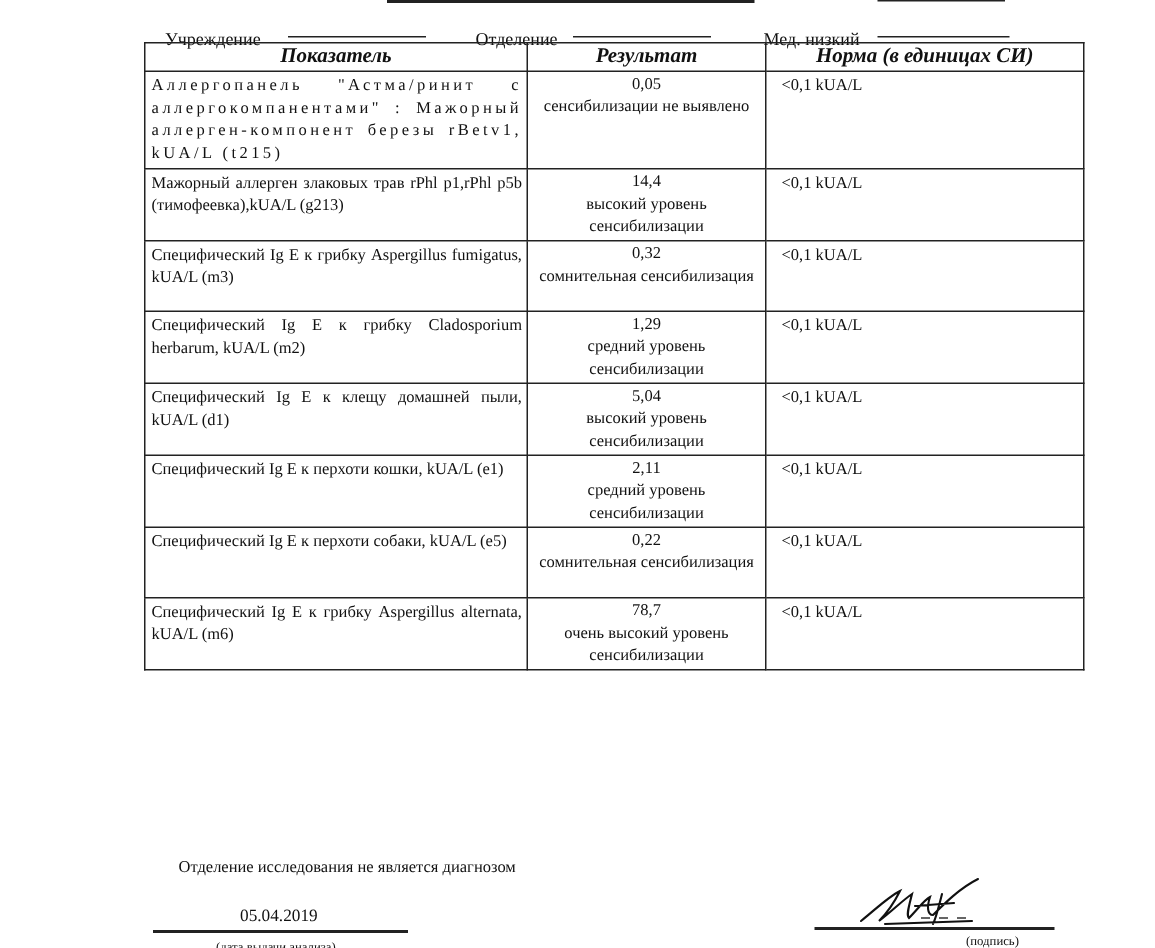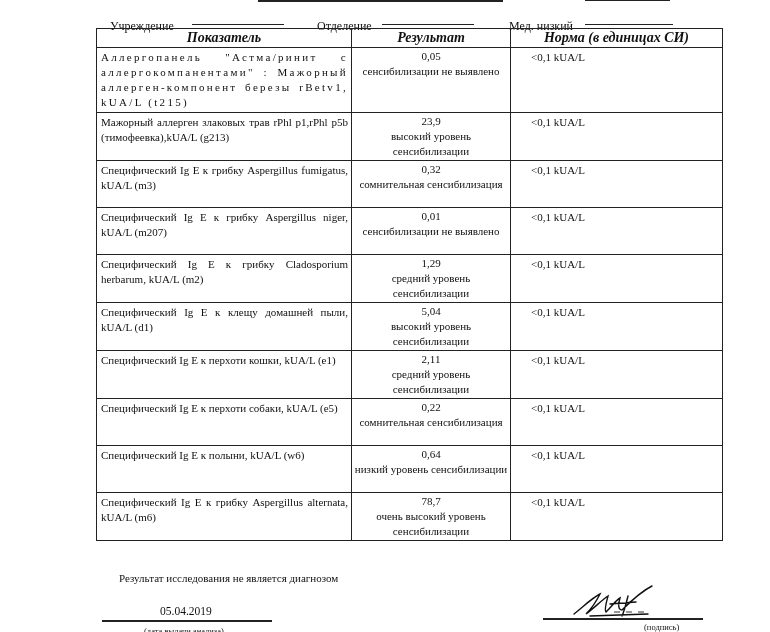--- a/index.html
+++ b/index.html
@@ -13,21 +13,21 @@
 
   table.res { position: absolute; left: 96px; top: 28px; width: 625px;
               border-collapse: collapse; table-layout: fixed; }
   table.res td, table.res th { border: 1.5px solid #222; vertical-align: top; padding: 0; }
   table.res th { font-style: italic; font-weight: bold; font-size: 14px; height: 18px;
                  text-align: center; line-height: 18px; margin-left: 32px; }
   .c1 { width: 254px; } .c2 { width: 158px; } .c3 { width: 211px; }
   .ind { font-size: 11px; line-height: 15px; text-align: justify; padding: 2px 3px 2px 4px !important; }
   .ind.spaced { letter-spacing: 2.3px; }
   .resc { font-size: 11px; line-height: 15px; text-align: center; padding: 1px 2px !important; }
-  .norm { font-size: 11px; line-height: 15px; padding: 2px 20px !important; margin-top: 48px; }
+  .norm { font-size: 11px; line-height: 15px; padding: 2px 10px !important; margin-top: 48px; }
   tr.r1 td { height: 58px; }
   tr.rn td { height: 42px; }
 
   .note { left: 119px; top: 572px; font-size: 11px; }
   .date { left: 160px; top: 605px; font-size: 11.5px; text-align: right; }
   .date-line { left: 102px; top: 620px; width: 170px; height: 1.5px; background: #222; }
   .date-cap { left: 144px; top: 626px; font-size: 8.5px; text-align: center; }
   .sig-line { left: 543px; top: 618px; width: 160px; height: 1.5px; background: #222; }
   .sig-cap { left: 644px; top: 622px; font-size: 8.5px; }
   .sig { left: 570px; top: 584px; width: 90px; height: 34px; }
@@ -58,38 +58,30 @@
       <td class="ind spaced">Аллергопанель "Астма/ринит с аллергокомпанентами" : Мажорный аллерген-компонент березы rBetv1, kUA/L (t215)</td>
       <td class="resc">
           <div>0,05</div>
           <div>сенсибилизации не выявлено</div>
         </td>
       <td class="norm">&lt;0,1 kUA/L</td>
     </tr>
     <tr class="rn">
       <td class="ind">Мажорный аллерген злаковых трав rPhl p1,rPhl p5b (тимофеевка),kUA/L (g213)</td>
       <td class="resc">
-          <div>23,9</div>
+          <div>14,4</div>
           <div>высокий уровень сенсибилизации</div>
         </td>
       <td class="norm">&lt;0,1 kUA/L</td>
     </tr>
     <tr class="rn">
       <td class="ind">Специфический Ig E к грибку Aspergillus fumigatus, kUA/L (m3)</td>
       <td class="resc">
           <div>0,32</div>
           <div>сомнительная сенсибилизация</div>
-        </td>
-      <td class="norm">&lt;0,1 kUA/L</td>
-    </tr>
-    <tr class="rn">
-      <td class="ind">Специфический Ig E к грибку Aspergillus niger, kUA/L (m207)</td>
-      <td class="resc">
-          <div>0,01</div>
-          <div>сенсибилизации не выявлено</div>
         </td>
       <td class="norm">&lt;0,1 kUA/L</td>
     </tr>
     <tr class="rn">
       <td class="ind">Специфический Ig E к грибку Cladosporium herbarum, kUA/L (m2)</td>
       <td class="resc">
           <div>1,29</div>
           <div>средний уровень сенсибилизации</div>
         </td>
       <td class="norm">&lt;0,1 kUA/L</td>
@@ -112,39 +104,31 @@
     </tr>
     <tr class="rn">
       <td class="ind">Специфический Ig E к перхоти собаки, kUA/L (e5)</td>
       <td class="resc">
           <div>0,22</div>
           <div>сомнительная сенсибилизация</div>
         </td>
       <td class="norm">&lt;0,1 kUA/L</td>
     </tr>
     <tr class="rn">
-      <td class="ind">Специфический Ig E к полыни, kUA/L (w6)</td>
-      <td class="resc">
-          <div>0,64</div>
-          <div>низкий уровень сенсибилизации</div>
-        </td>
-      <td class="norm">&lt;0,1 kUA/L</td>
-    </tr>
-    <tr class="rn">
       <td class="ind">Специфический Ig E к грибку Aspergillus alternata, kUA/L (m6)</td>
       <td class="resc">
           <div>78,7</div>
           <div>очень высокий уровень сенсибилизации</div>
         </td>
       <td class="norm">&lt;0,1 kUA/L</td>
     </tr>
   </tbody>
 </table>
 
-<div class="abs note">Результат исследования не является диагнозом</div>
+<div class="abs note">Отделение исследования не является диагнозом</div>
 <div class="abs date">05.04.2019</div>
 <div class="abs date-line"></div>
 <div class="abs date-cap">(дата выдачи анализа)</div>
 
 <svg class="abs sig" viewBox="0 0 90 34">
   <path d="M4 30 C 14 22, 22 14, 30 10 C 26 18, 20 26, 16 30 C 24 24, 32 16, 38 12 C 36 20, 34 26, 36 28 C 42 22, 46 16, 50 14 C 48 20, 48 26, 52 26 C 60 18, 70 8, 82 2 M 58 12 C 56 20, 54 28, 52 32 M 40 20 L 66 18 M 20 32 L 78 30" fill="none" stroke="#111" stroke-width="1.4" stroke-linecap="round"></path>
   <path d="M 44 28 L 50 28 M 56 28 L 62 28 M 68 28 L 74 28" stroke="#333" stroke-width="1"></path>
 </svg>
 <div class="abs sig-line"></div>
 <div class="abs sig-cap">(подпись)</div>

